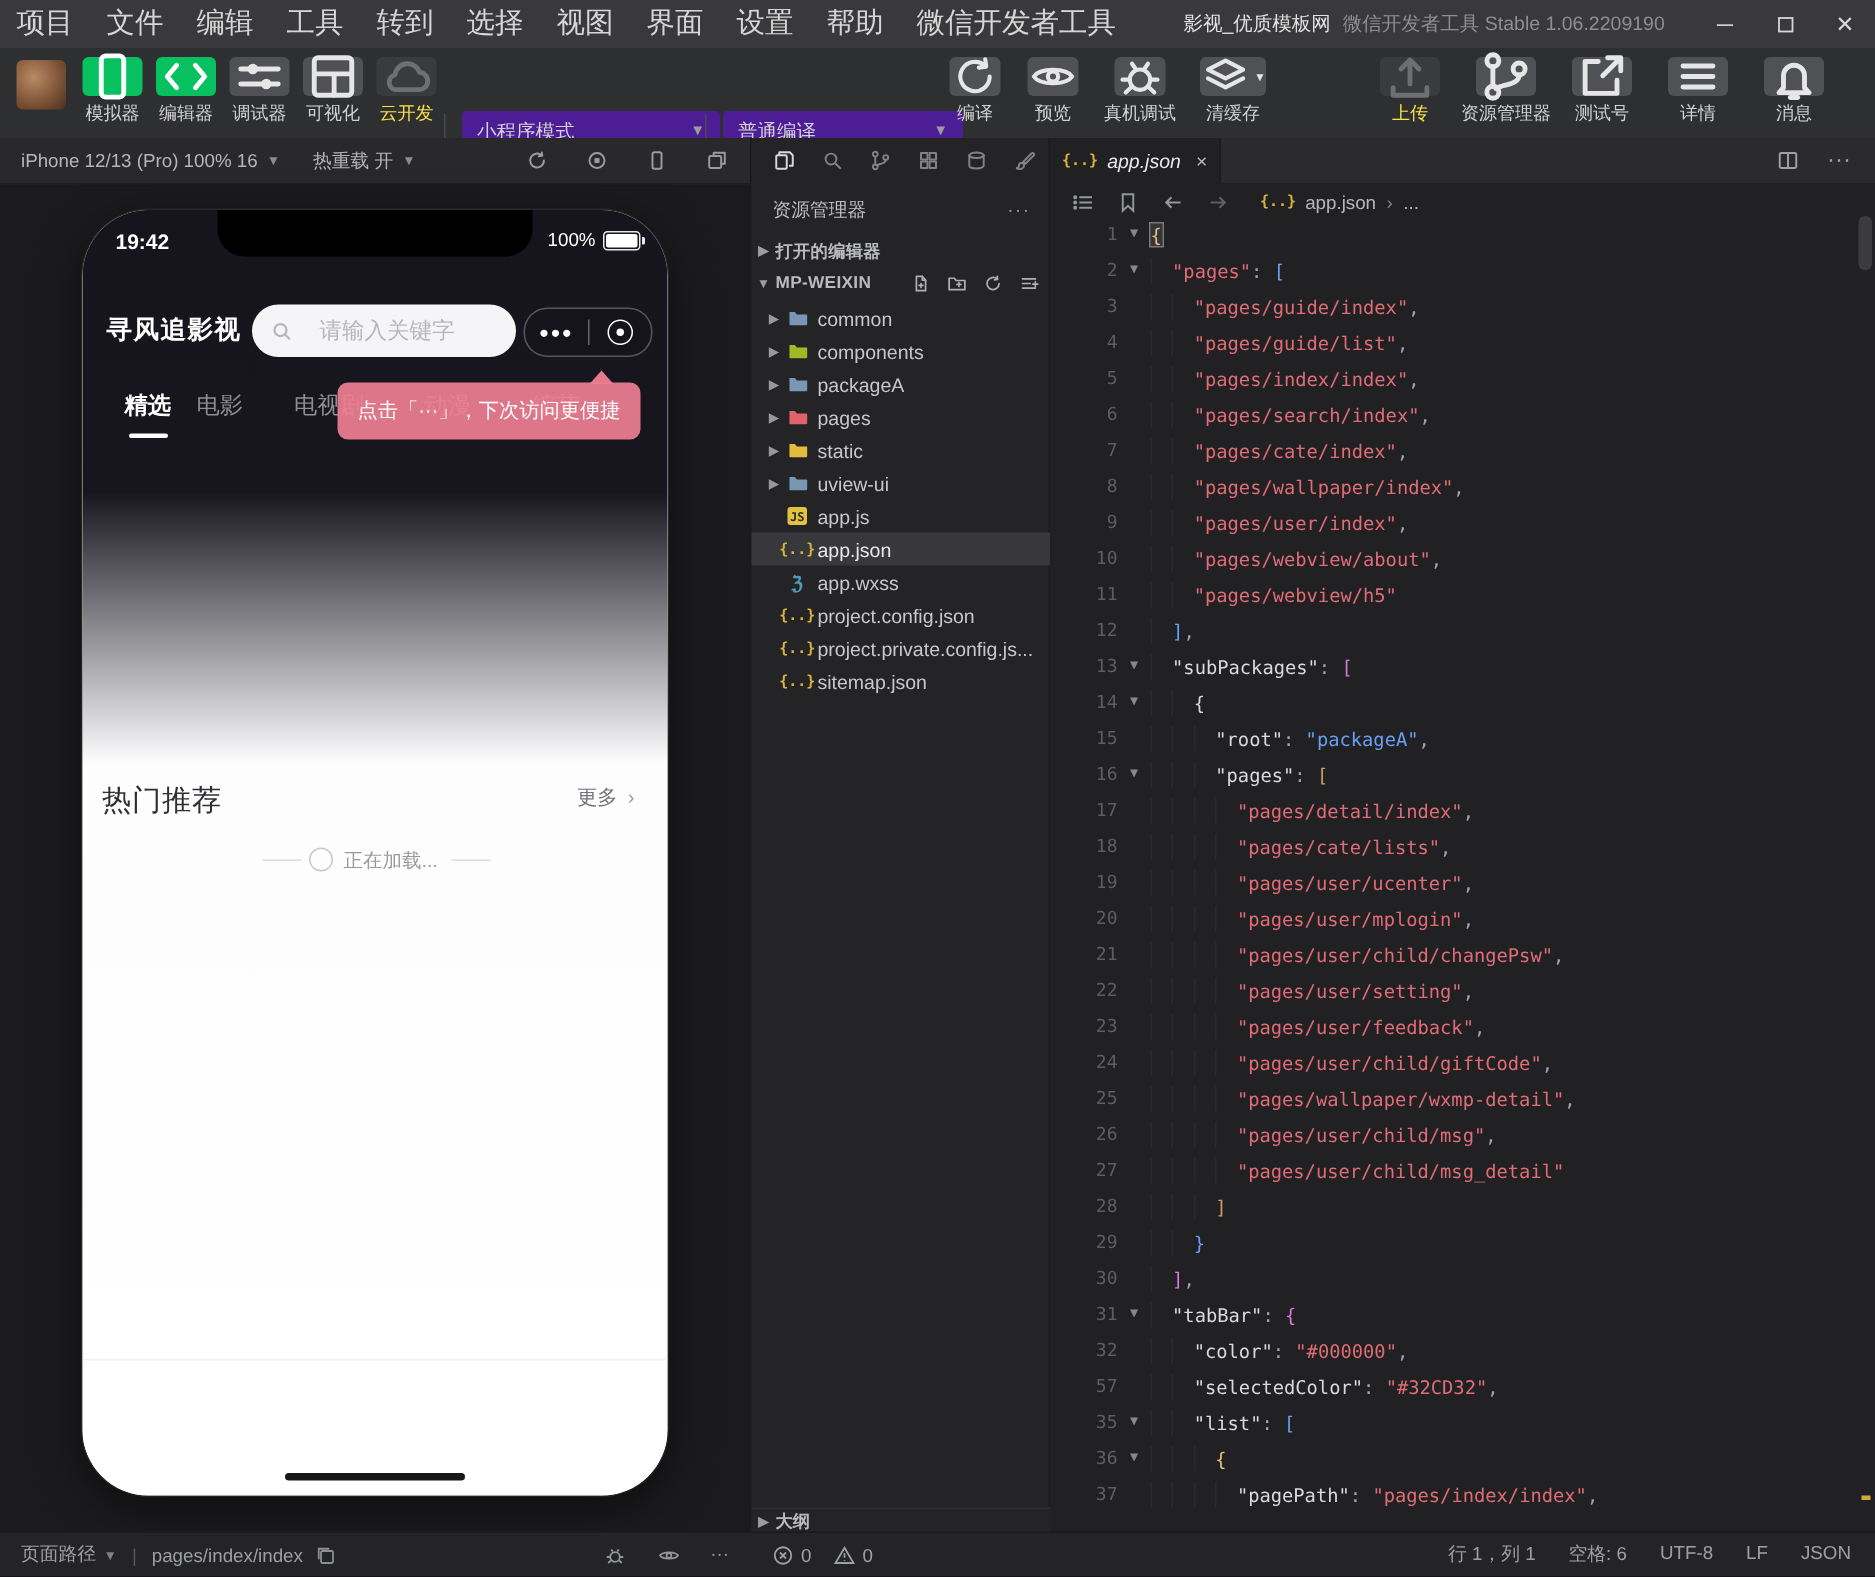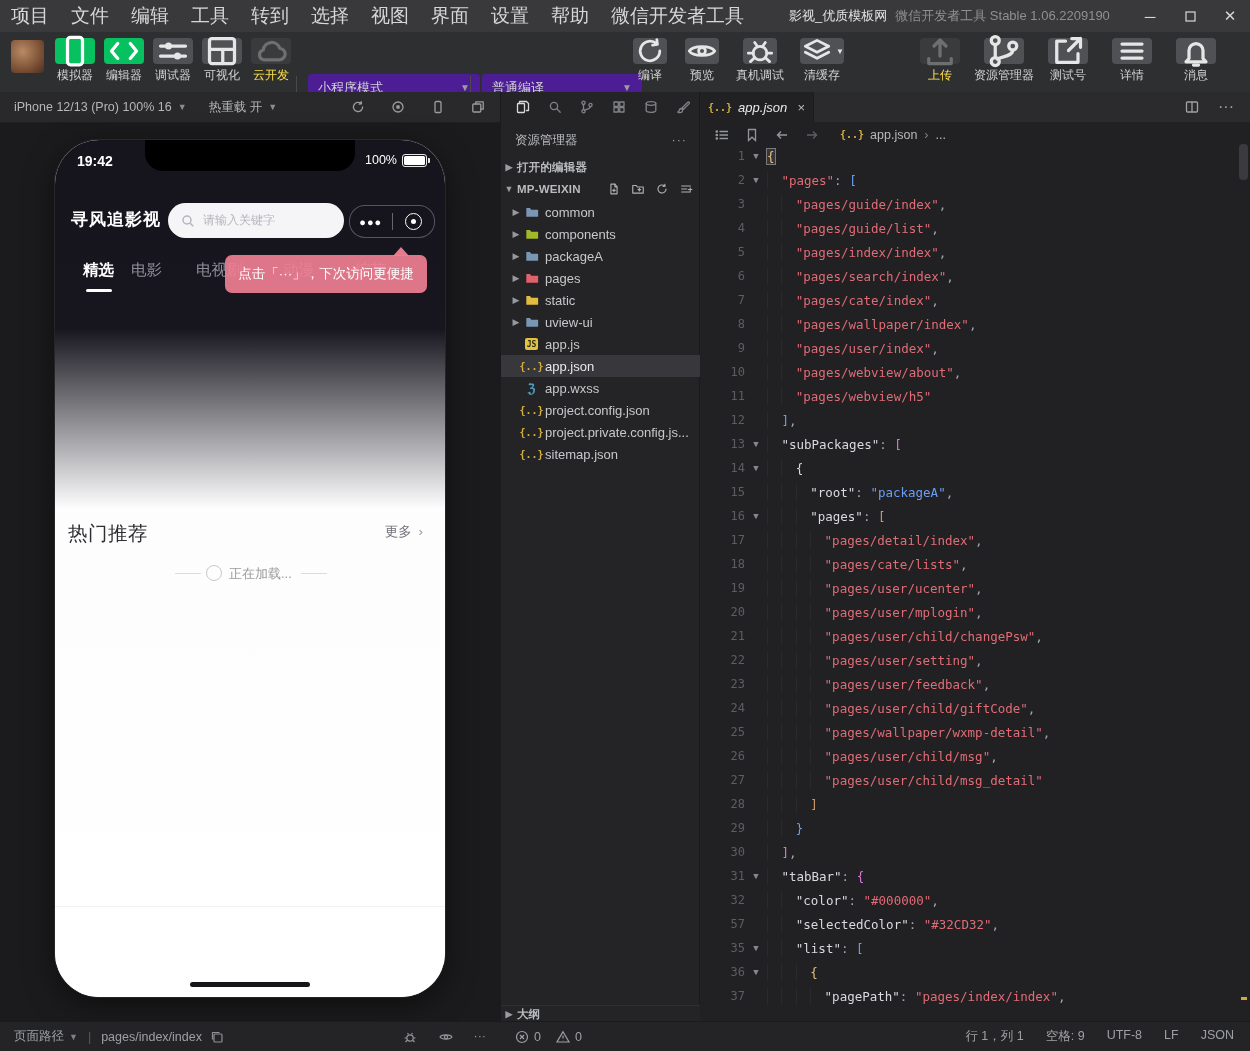--- a/index.html
+++ b/index.html
@@ -52,21 +52,21 @@
   .pscreen{position:absolute;inset:0;background:linear-gradient(180deg,#16151e 0%,#17161f 22%,#fdfdfe 43%,#ffffff 100%);}
   .notch{position:absolute;left:90px;top:0;width:210px;height:31px;background:#000;border-radius:0 0 18px 18px;}
   .ptime{position:absolute;left:22px;top:13px;font-size:14px;font-weight:bold;color:#fff;}
   .pbatt{position:absolute;right:18px;top:13px;display:flex;align-items:center;color:#fff;font-size:12.5px;}
   .battshape{margin-left:5px;width:23px;height:11px;border:1px solid rgba(255,255,255,.9);border-radius:3px;position:relative;}
   .battshape i{position:absolute;inset:1px;background:#fff;border-radius:1.5px;}
   .battshape b{position:absolute;right:-4px;top:3px;width:2px;height:5px;background:rgba(255,255,255,.9);border-radius:0 1px 1px 0;}
   .papptitle{position:absolute;left:16px;top:68px;font-size:17px;font-weight:bold;color:#fff;letter-spacing:1px;}
   .psearch{position:absolute;left:113px;top:63px;width:176px;height:35px;background:#f5f5f7;border-radius:18px;
            display:flex;align-items:center;padding:0 12px;box-sizing:border-box;color:#b6b6bc;}
-  .psearch .ph{margin-left:7px;font-size:12px;}
+  .psearch .ph{margin-left:17px;font-size:15px;}
   .capsule{position:absolute;right:10px;top:65px;width:84px;height:31px;border:1px solid rgba(255,255,255,.28);
            background:rgba(20,20,28,.35);border-radius:16px;display:flex;align-items:center;color:#fff;}
   .cap-dots{flex:1;text-align:center;font-size:11px;letter-spacing:1px;}
   .cap-div{width:1px;height:17px;background:rgba(255,255,255,.35);}
   .cap-target{flex:1;display:flex;align-items:center;justify-content:center;}
   .cap-target .ring{width:15px;height:15px;border:1.6px solid #fff;border-radius:50%;display:flex;align-items:center;justify-content:center;}
   .cap-target .dot{width:5px;height:5px;background:#fff;border-radius:50%;}
   .ptabs{position:absolute;left:0;top:116px;width:100%;height:36px;}
   .ptab{position:absolute;top:4px;font-size:15.5px;color:#8e8e99;}
   .ptab.active{color:#fff;font-weight:bold;}
@@ -877,20 +877,20 @@
           <svg viewBox="0 0 16 16" fill="none" stroke="currentColor" stroke-width="1.2" width="14" height="14">
               <path d="M8 2.8L14 13H2z"></path>
               <path d="M8 6.5v3M8 11.2v.4"></path>
             </svg>
         </span>
         <span>0</span>
       </span>
     </div>
     <div class="sb-right" id="sbRight">
         <span>行 1，列 1</span>
-        <span>空格: 9</span>
+        <span>空格: 6</span>
         <span>UTF-8</span>
         <span>LF</span>
         <span>JSON</span>
       </div>
   </div>
 
 </div>
 
 </body></html>

